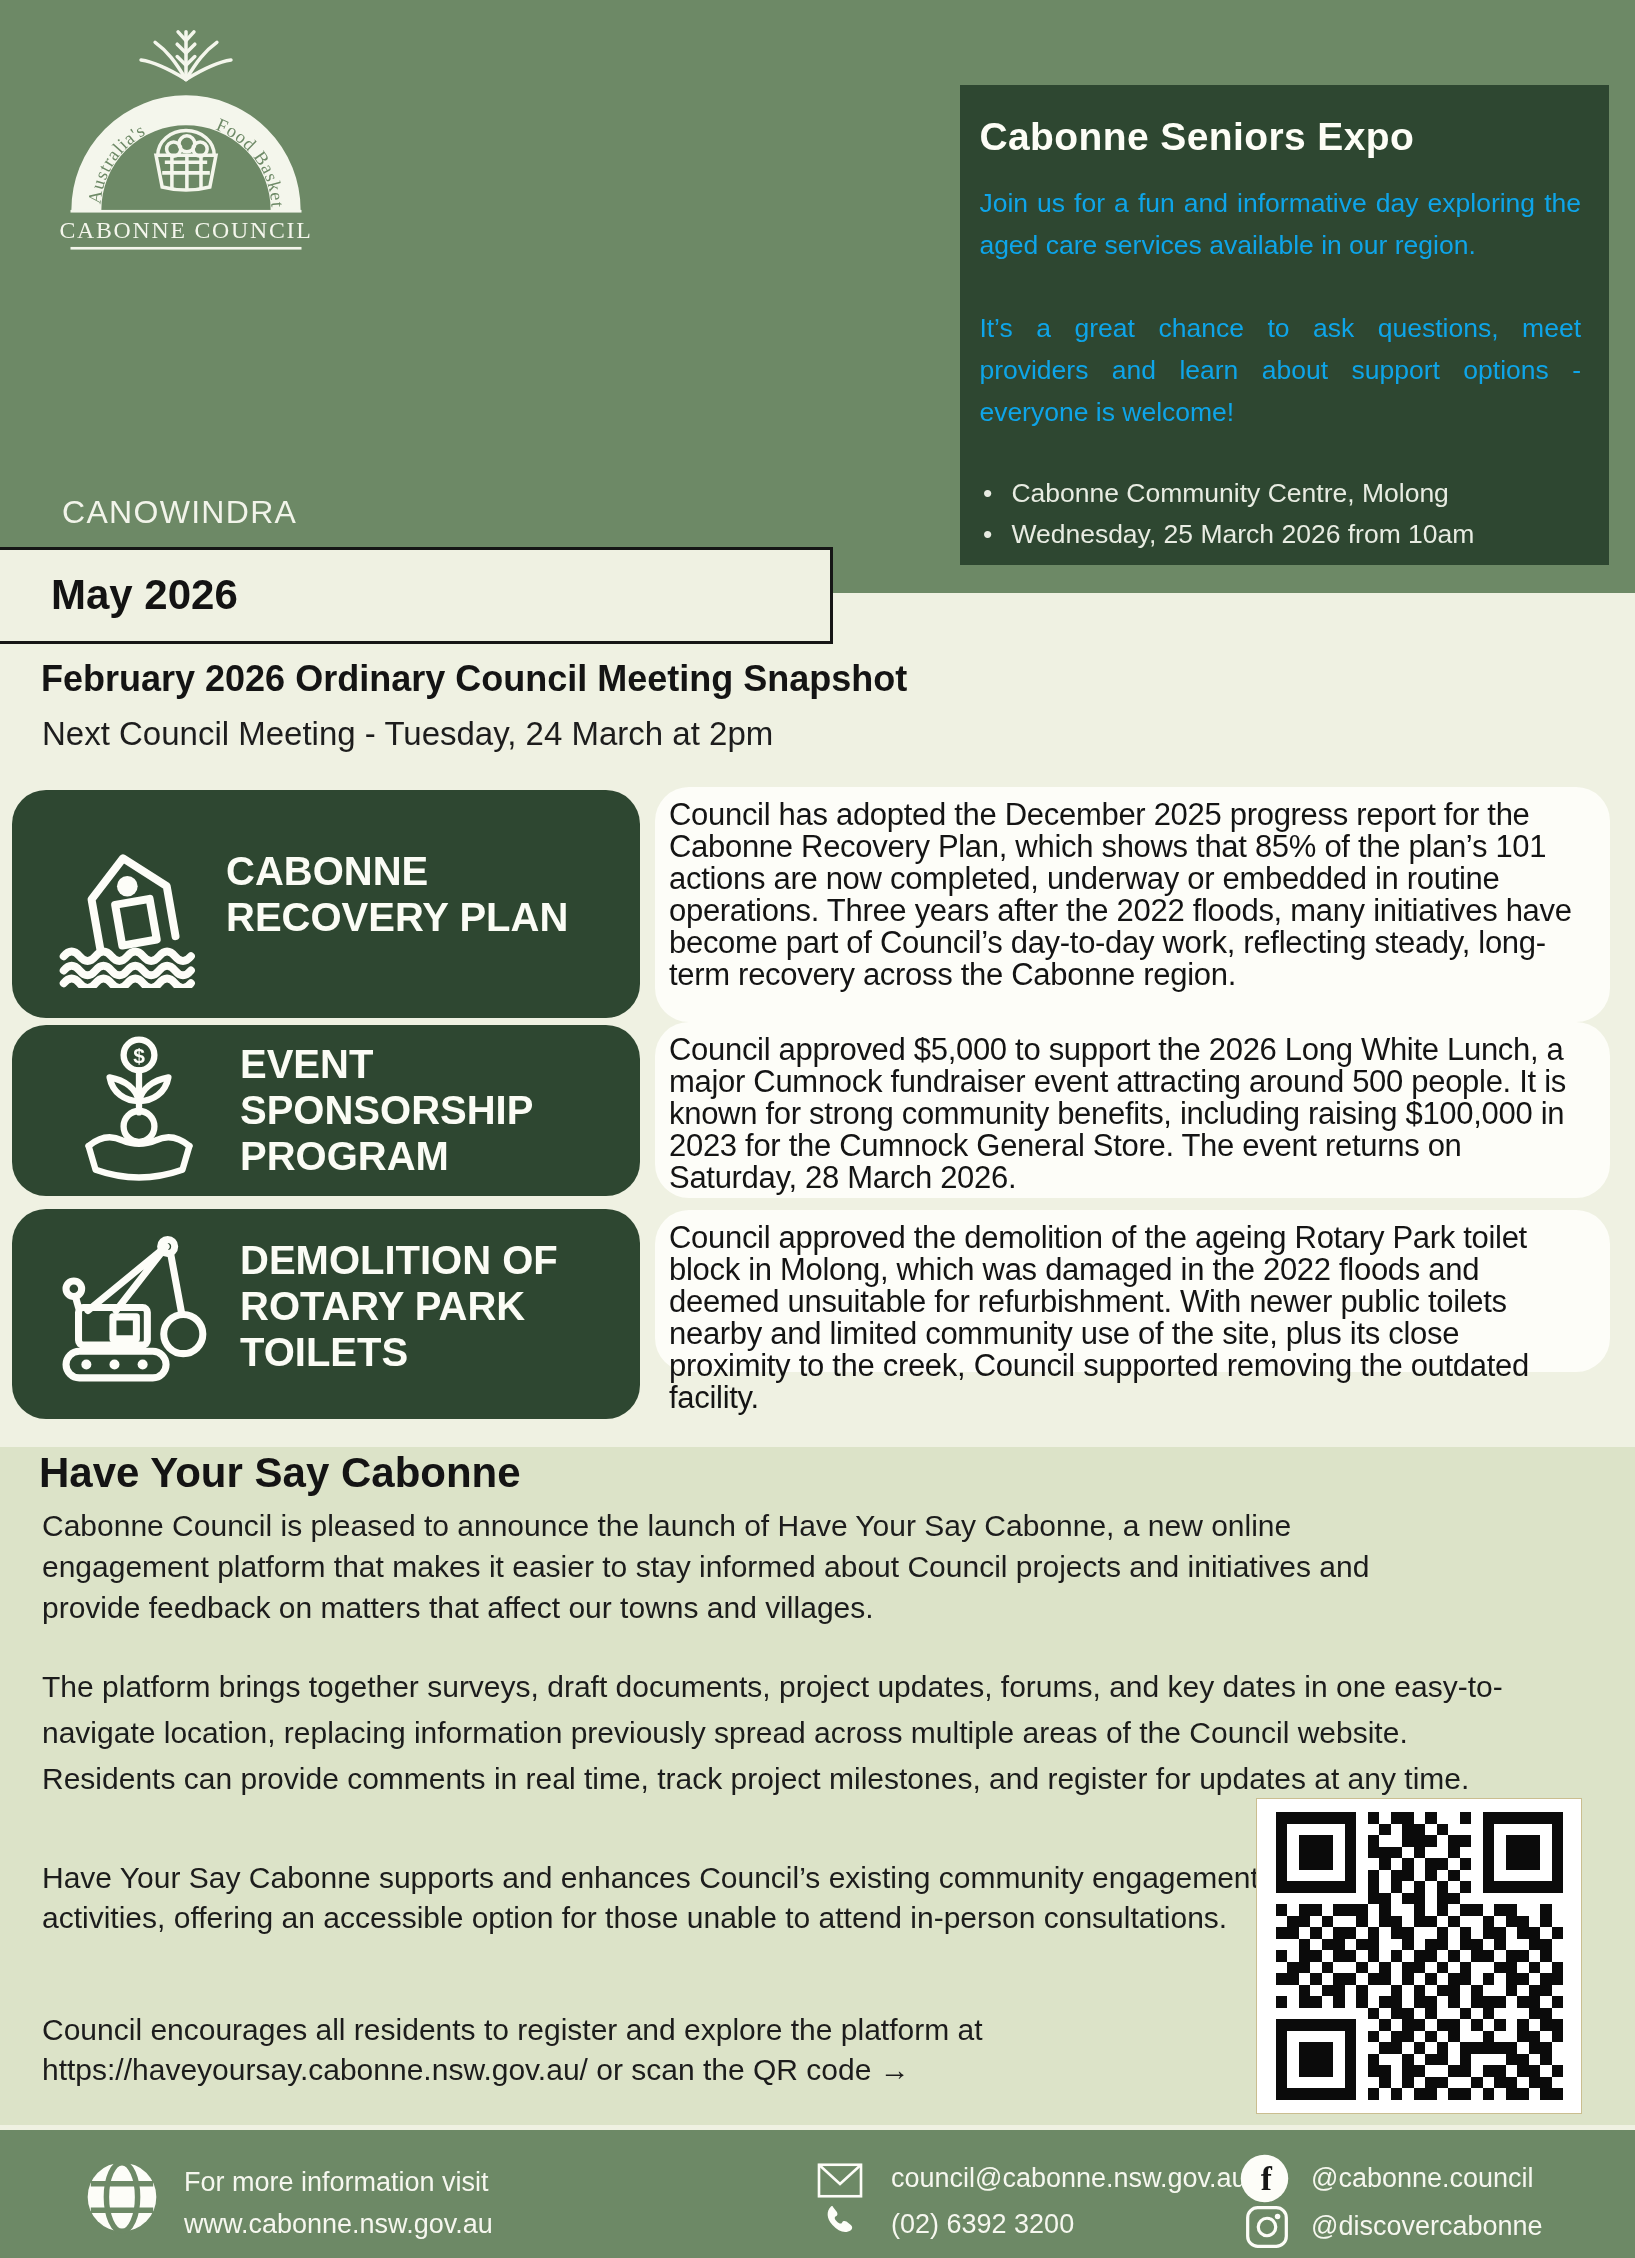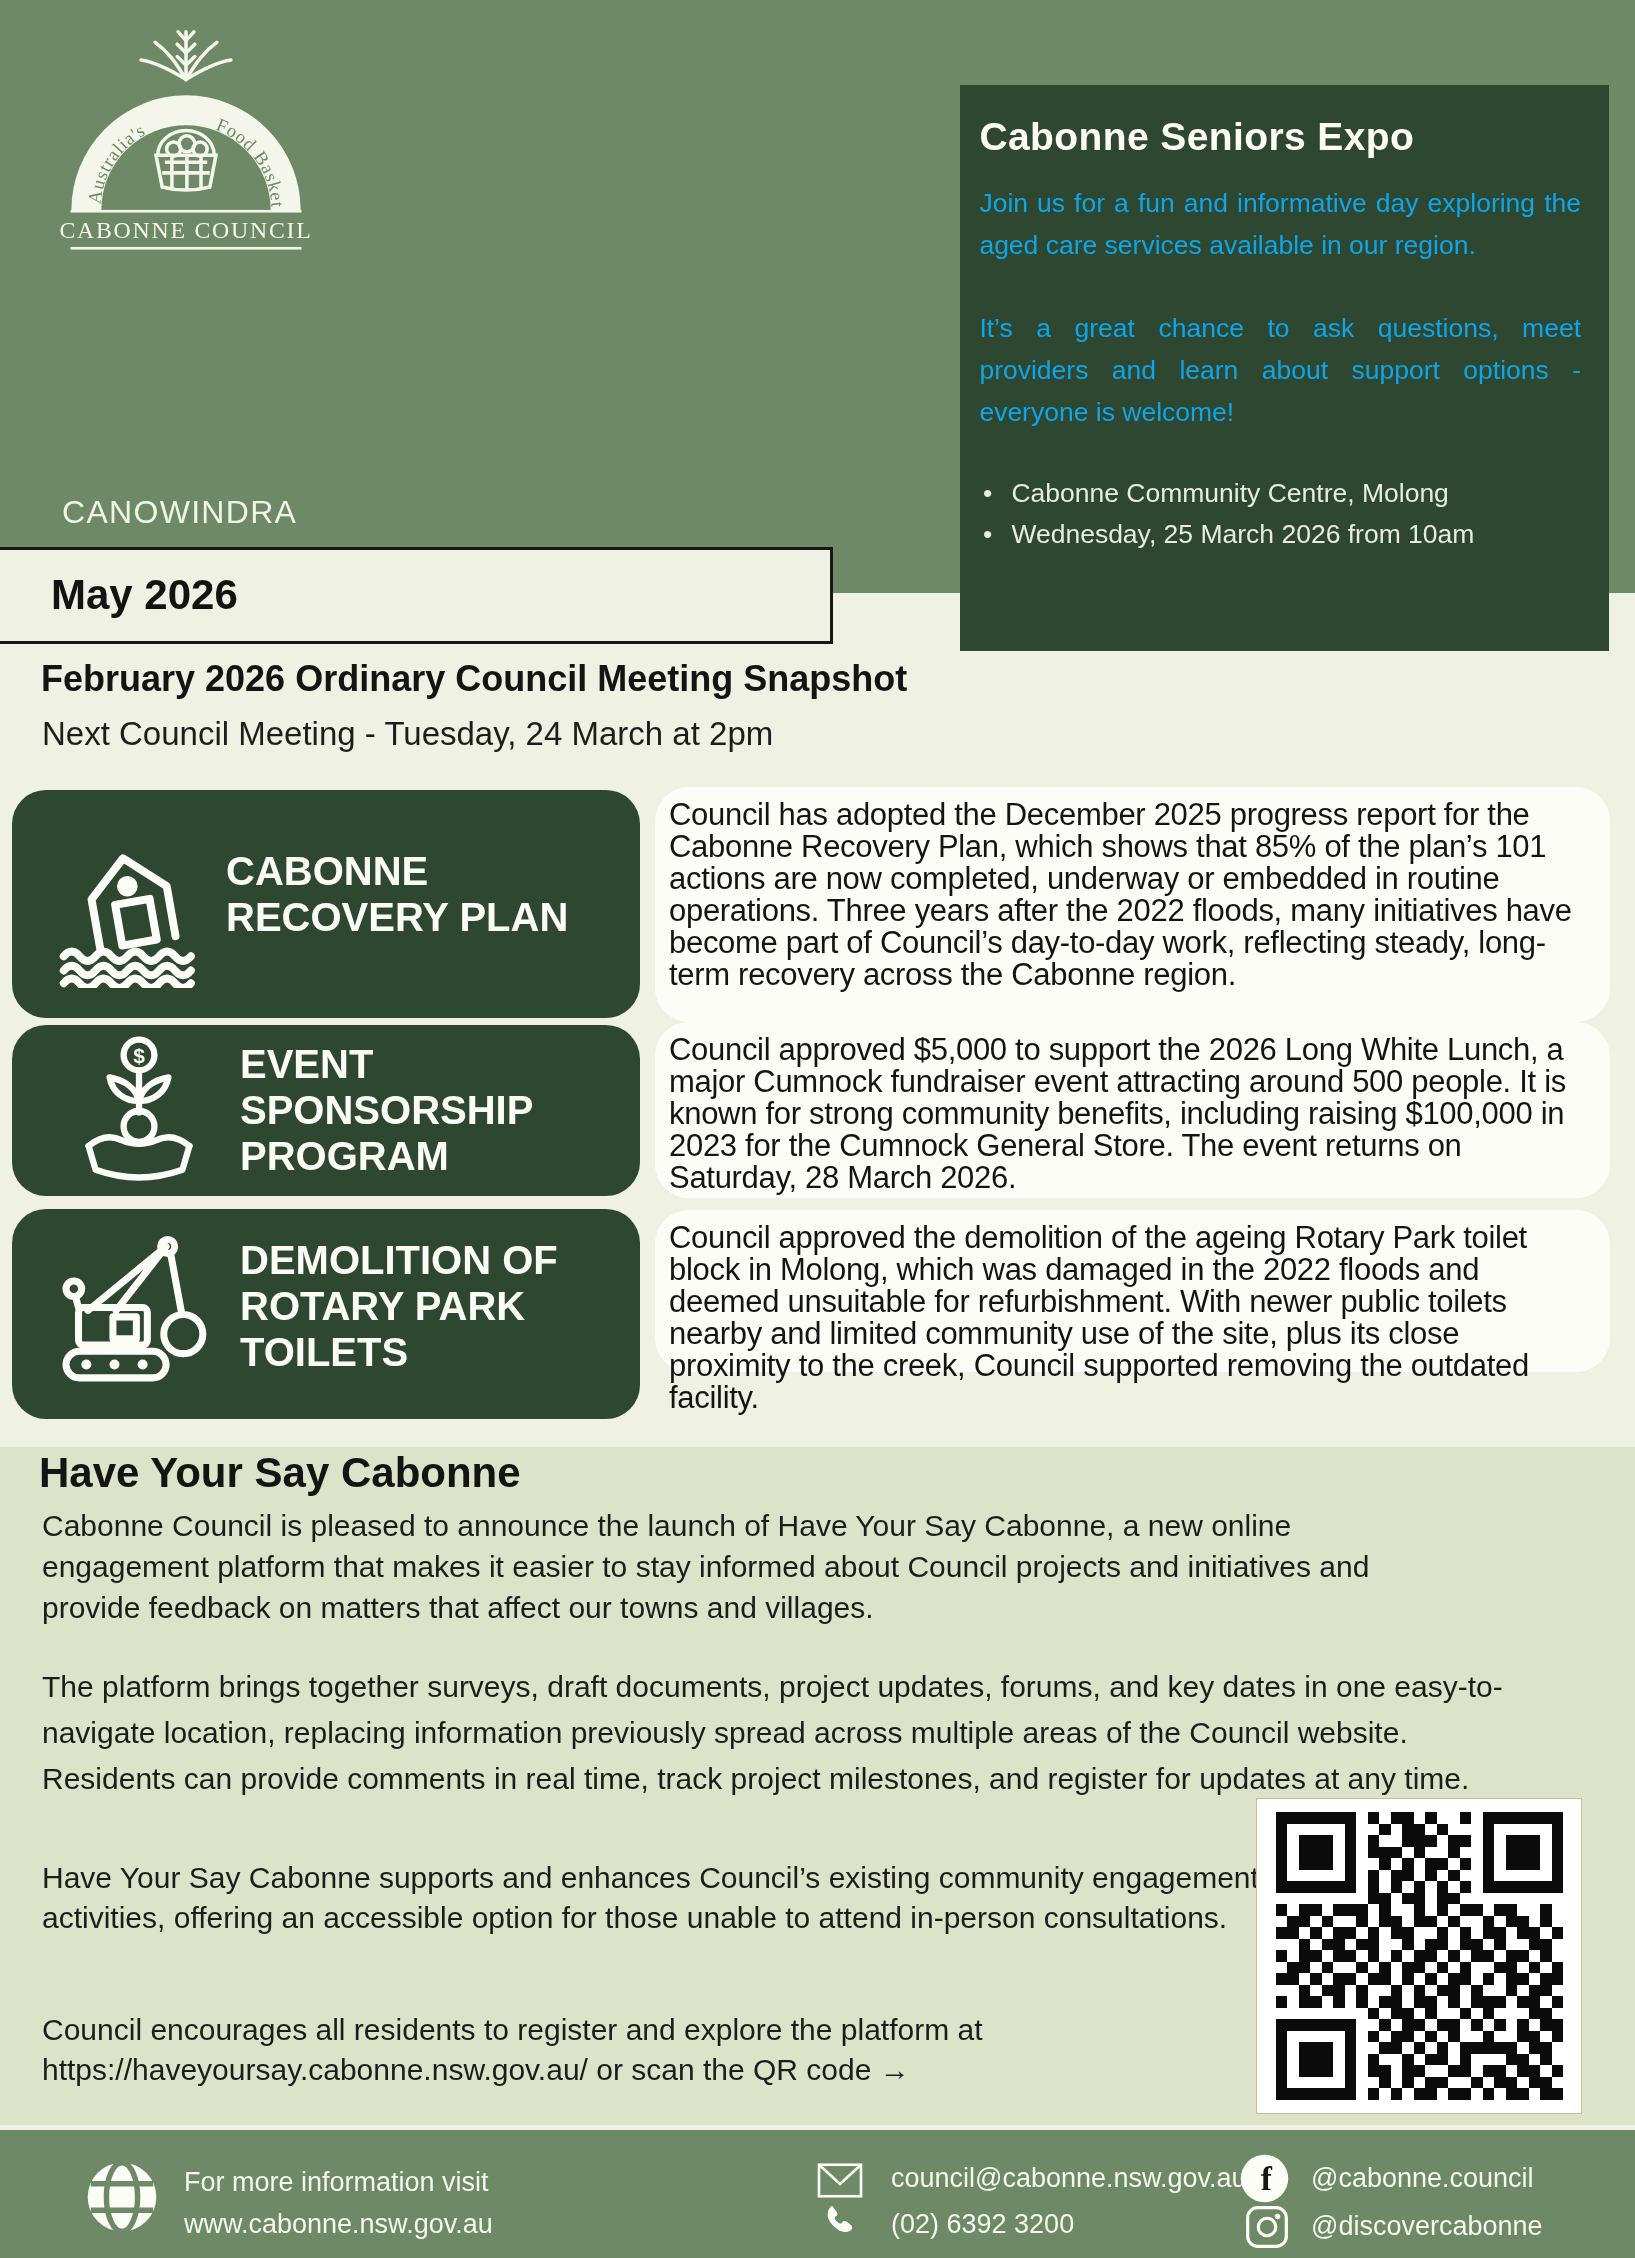--- a/index.html
+++ b/index.html
@@ -12,21 +12,21 @@
   
   #header-green{left:0;top:0;width:1636px;height:593px;background:#6d8966;}
   #masthead{left:39px;top:212px;width:970px;font-weight:800;font-size:141px;
     line-height:129px;color:#fcfdf8;letter-spacing:-1.8px;}
   #location{left:62px;top:494px;font-size:32px;color:#f2f4ea;letter-spacing:1.3px;}
   #march-box{left:-7px;top:547px;width:840px;height:97px;background:#eff1e2;
     border:3.5px solid #161616;box-sizing:border-box;}
   #march-box span{position:absolute;left:55px;top:21px;font-size:42px;font-weight:800;color:#131313;}
 
   
-  #seniors{left:960px;top:85px;width:649px;height:566px;background:#2e4731;
+  #seniors{left:960px;top:85px;width:649px;height:480px;background:#2e4731;
     box-sizing:border-box;padding:30px 28px 0 19.4px;}
   #seniors h2{margin:0 0 23px 0;font-size:39px;font-weight:800;color:#fdfdf6;letter-spacing:0.4px;}
   #seniors p{margin:0 0 41px 0;font-size:26.5px;line-height:42px;color:#0ea5e9;text-align:justify;}
   #seniors ul{margin:35px 0 0 0;padding:0;list-style:none;}
   #seniors li{position:relative;padding-left:32px;font-size:26.5px;line-height:39px;color:#e8ece2;margin-bottom:1.8px;}
   #seniors li::before{content:"•";position:absolute;left:3.5px;top:0;color:#e8ece2;}
 
   
   #feb-heading{left:41px;top:658px;font-size:36px;font-weight:800;color:#141414;}
   #feb-sub{left:42px;top:715px;font-size:33px;color:#1d1d1d;}

